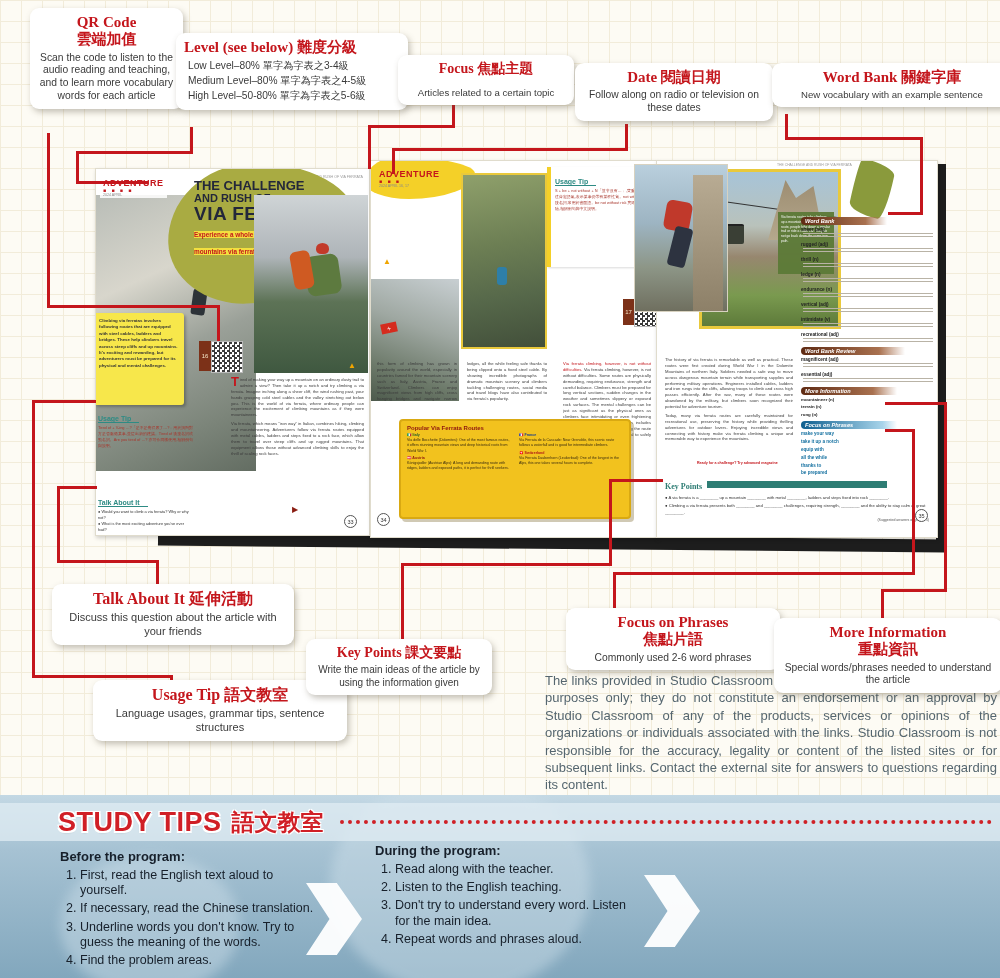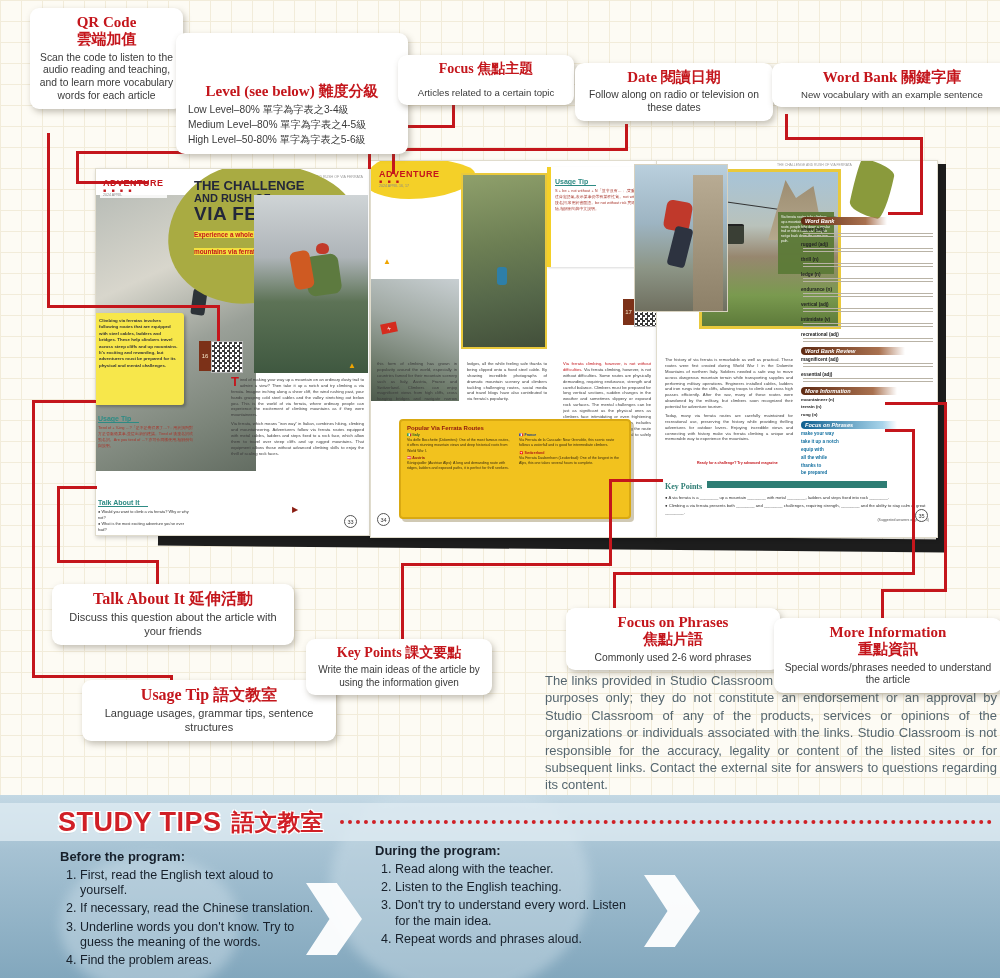--- a/index.html
+++ b/index.html
@@ -109,21 +109,21 @@
 
   <div class="callout" style="left:30px;top:8px;width:137px;">
     <div class="c-title">
       <div>QR Code</div>
       <div>雲端加值</div>
     </div>
     <div class="c-body">Scan the code to listen to the audio reading and teaching, and to learn more vocabulary words for each article</div>
   </div>
 
   <div class="callout" style="left:176px;top:33px;width:216px;">
-    <div class="c-title" style="text-align:center;margin-top:44px;">Level (see below)  難度分級</div>
+    <div class="c-title" style="text-align:left;">Level (see below)  難度分級</div>
     <div class="c-rows">
       <div>Low Level–80%  單字為字表之3-4級</div>
       <div>Medium Level–80%  單字為字表之4-5級</div>
       <div>High Level–50-80%  單字為字表之5-6級</div>
     </div>
   </div>
 
   <div class="callout" style="left:398px;top:55px;width:160px;">
     <div class="c-title" style="font-size:14px;">Focus  焦點主題</div>
     <div class="c-body" style="font-size:9.6px;margin-top:10px;">Articles related to a certain topic</div>
@@ -355,21 +355,21 @@
           <span>35</span>
         </div>
     </div>
   </div>
 
   <div class="callout" style="left:52px;top:584px;width:226px;">
     <div class="c-title" style="font-size:16px;">Talk About It 延伸活動</div>
     <div class="c-body" style="font-size:11px;">Discuss this question about the article with your friends</div>
   </div>
 
-  <div class="callout" style="left:82px;top:680px;width:238px;">
+  <div class="callout" style="left:93px;top:680px;width:238px;">
     <div class="c-title" style="font-size:16px;">Usage Tip 語文教室</div>
     <div class="c-body" style="font-size:11px;">Language usages, grammar tips, sentence structures</div>
   </div>
 
   <div class="callout" style="left:306px;top:639px;width:170px;">
     <div class="c-title" style="font-size:14px;">Key Points 課文要點</div>
     <div class="c-body" style="font-size:10px;">Write the main ideas of the article by using the information given</div>
   </div>
 
   <div class="callout" style="left:566px;top:608px;width:198px;">

